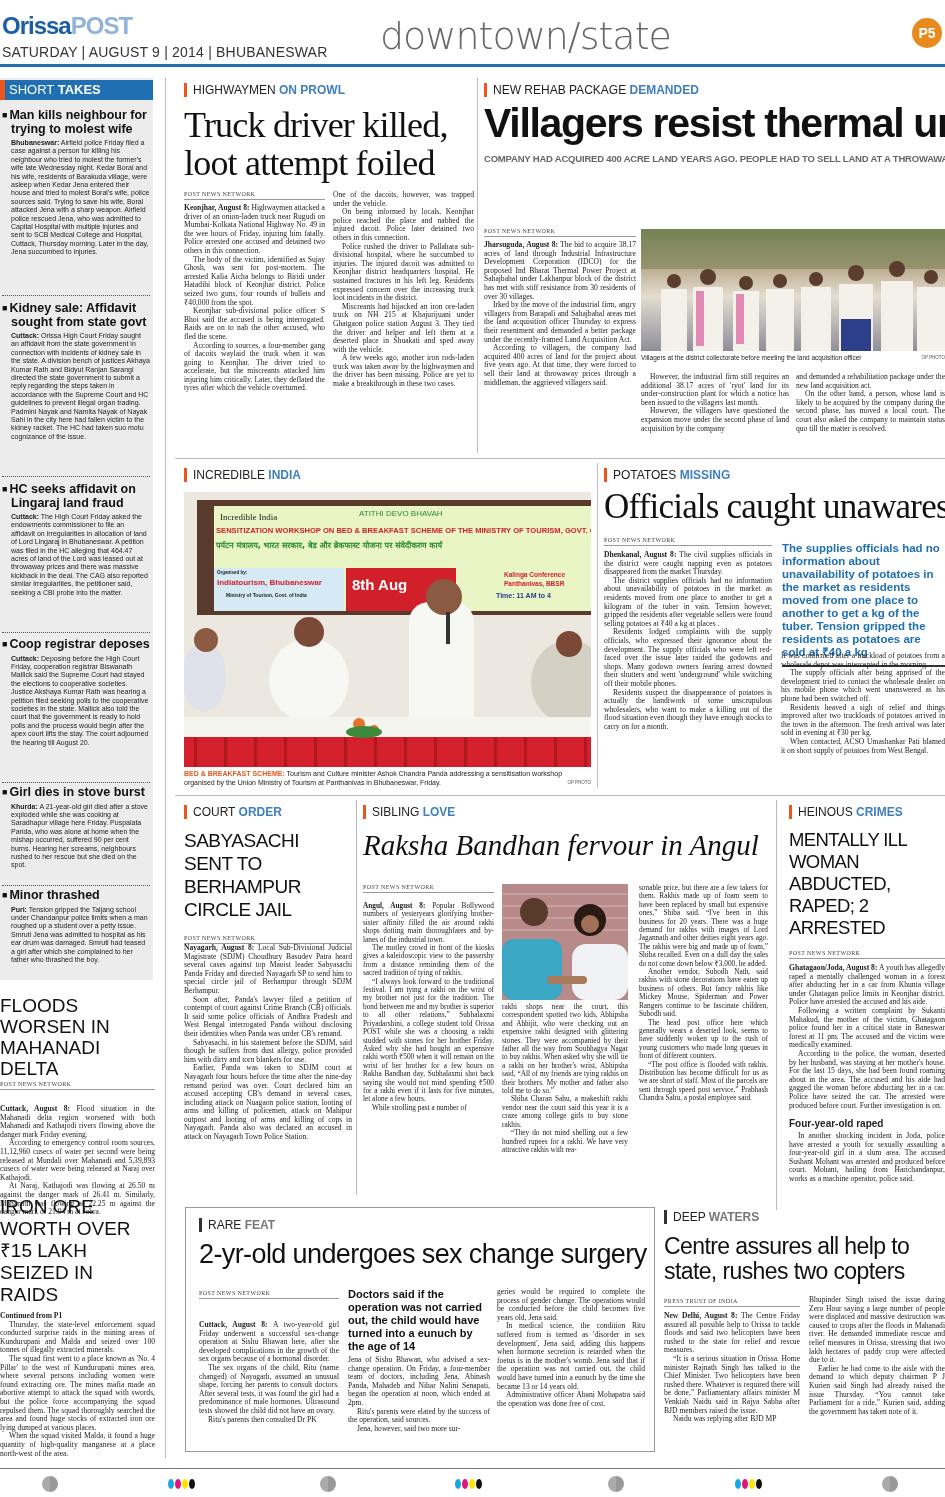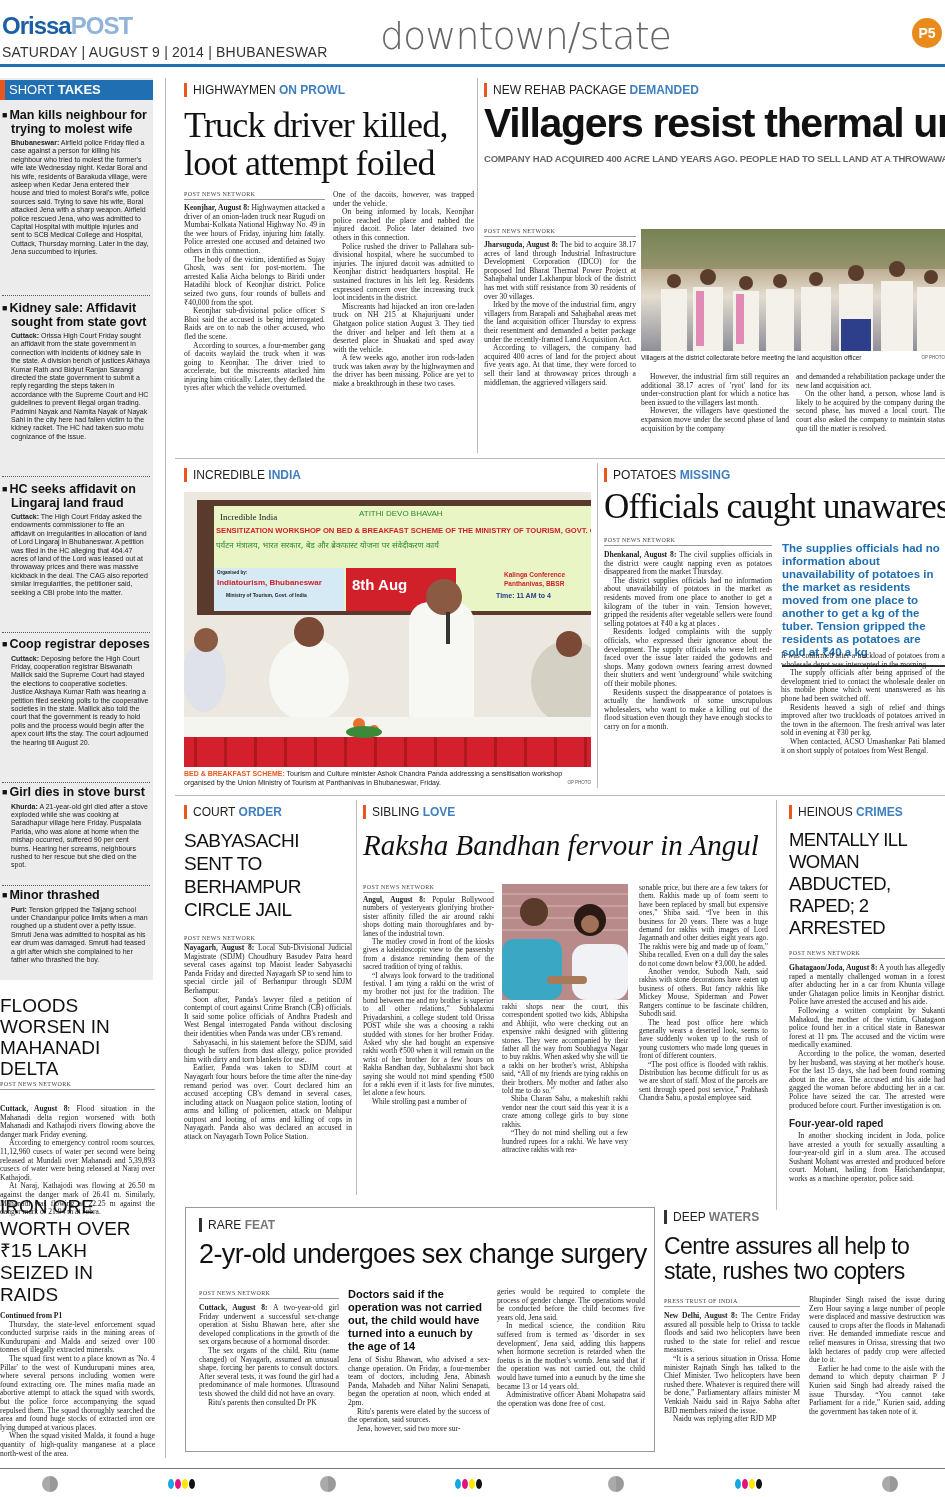--- a/index.html
+++ b/index.html
@@ -192,21 +192,21 @@
 
 <div class="abs" style="left:184px;top:468px;width:410px">
   <div class="kicker"><span>INCREDIBLE </span><b>INDIA</b></div>
 </div>
 <div class="abs photo" style="left:184px;top:492px;width:407px;height:275px;background:#ece7df">
   <div class="abs" style="left:13px;top:8px;width:394px;height:115px;background:#5a3a2c"></div>
   <div class="abs" style="left:30px;top:14px;width:377px;height:105px;background:#eaf5c6;overflow:hidden">
     <div class="abs" style="left:6px;top:6px;font-size:9px;color:#222">Incredible India</div>
     <div class="abs sans" style="left:145px;top:3px;font-size:8px;font-weight:normal;color:#2a8a2a">ATITHI DEVO BHAVAH</div>
     <div class="abs sans" style="left:2px;top:20px;font-size:7.6px;font-weight:bold;color:#d2202a;white-space:nowrap">SENSITIZATION WORKSHOP ON BED &amp; BREAKFAST SCHEME OF THE MINISTRY OF TOURISM, GOVT. OF</div>
-    <div class="abs" style="left:2px;top:33px;font-family:'DejaVu Sans',sans-serif;font-size:8px;font-weight:normal;color:#2a8a2a;white-space:nowrap">पर्यटन मंत्रालय, भारत सरकार, बेड और ब्रेकफास्ट योजना पर संवेदीकरण कार्य</div>
+    <div class="abs" style="left:2px;top:33px;font-family:'DejaVu Sans',sans-serif;font-size:8px;font-weight:bold;color:#2a8a2a;white-space:nowrap">पर्यटन मंत्रालय, भारत सरकार, बेड और ब्रेकफास्ट योजना पर संवेदीकरण कार्य</div>
     <div class="abs" style="left:0;top:62px;width:130px;height:43px;background:#d6eaf5"></div>
     <div class="abs sans" style="left:3px;top:64px;font-size:4.5px;font-weight:bold;color:#222">Organised by:</div>
     <div class="abs sans" style="left:3px;top:72px;font-size:8px;font-weight:bold;color:#d2202a;white-space:nowrap">Indiatourism, Bhubaneswar</div>
     <div class="abs sans" style="left:12px;top:86px;font-size:5px;font-weight:bold;color:#222;white-space:nowrap">Ministry of Tourism, Govt. of India</div>
     <div class="abs sans" style="left:132px;top:62px;width:110px;height:43px;background:#d2202a;color:#fff;font-size:15px;font-weight:bold;padding:8px 0 0 6px">8th Aug</div>
     <div class="abs sans" style="left:290px;top:64px;font-size:6.5px;font-weight:bold;color:#d2202a;width:90px;line-height:9px">Kalinga Conference Panthanivas, BBSR</div>
     <div class="abs sans" style="left:282px;top:86px;font-size:7px;font-weight:bold;color:#1f3f8a;white-space:nowrap">Time: 11 AM to 4</div>
   </div>
   <svg class="abs" style="left:0;top:0" width="407" height="275">
     <ellipse cx="20" cy="185" rx="22" ry="35" fill="#dfe2ea"></ellipse>
@@ -285,21 +285,21 @@
 </div>
 
 <div class="vline" style="left:356px;top:800px;height:395px"></div>
 
 <div class="abs" style="left:363px;top:805px;width:410px">
   <div class="kicker"><span>SIBLING </span><b>LOVE</b></div>
   <div class="hd-serif" style="font-size:29px;font-style:italic;margin-top:12px;white-space:nowrap">Raksha Bandhan fervour in Angul</div>
 </div>
 <div class="abs" style="left:363px;top:884px;width:131px">
   <div class="byline">POST NEWS NETWORK</div>
-  <div class="body" style="margin-top:3px;font-size:7.3px;line-height:8.4px">
+  <div class="body" style="margin-top:9px;font-size:7.3px;line-height:8.4px">
     <p class="first"><b>Angul, August 8:</b><span> Popular Bollywood numbers of yesteryears glorifying brother-sister affinity filled the air around rakhi shops dotting main thoroughfares and by-lanes of the industrial town.</span></p>
     <p>The motley crowd in front of the kiosks gives a kaleidoscopic view to the passersby from a distance reminding them of the sacred tradition of tying of rakhis.</p>
     <p>“I always look forward to the traditional festival. I am tying a rakhi on the wrist of my brother not just for the tradition. The bond between me and my brother is superior to all other relations,” Subhalaxmi Priyadarshini, a college student told Orissa POST while she was a choosing a rakhi studded with stones for her brother Friday. Asked why she had bought an expensive rakhi worth ₹500 when it will remain on the wrist of her brother for a few hours on Rakha Bandhan day, Subhalaxmi shot back saying she would not mind spending ₹500 for a rakhi even if it lasts for five minutes, let alone a few hours.</p>
     <p>While strolling past a number of</p>
   </div>
 </div>
 <div class="abs photo" style="left:502px;top:884px;width:126px;height:116px;background:linear-gradient(135deg,#c9a0a0,#a07070)">
   <svg width="126" height="116">
     <rect x="0" y="0" width="126" height="116" fill="#b98a8a"></rect>
     <g stroke="#d8b8b8" stroke-width="1">
@@ -345,21 +345,21 @@
   </div>
 </div>
 
 <div class="abs" style="left:185px;top:1207px;width:470px;height:245px;border:1px solid #999"></div>
 <div class="abs" style="left:199px;top:1218px;width:445px">
   <div class="kicker dark"><span>RARE </span><b>FEAT</b></div>
   <div class="hd-sans" style="font-size:27px;margin-top:9px;letter-spacing:-.6px;white-space:nowrap">2-yr-old undergoes sex change surgery</div>
 </div>
 <div class="abs" style="left:199px;top:1290px;width:140px">
   <div class="byline">POST NEWS NETWORK</div>
-  <div class="body" style="margin-top:5px">
+  <div class="body" style="margin-top:22px">
     <p class="first"><b>Cuttack, August 8:</b><span> A two-year-old girl Friday underwent a successful sex-change operation at Sishu Bhawan here, after she developed complications in the growth of the sex organs because of a hormonal disorder.</span></p>
     <p>The sex organs of the child, Ritu (name changed) of Nayagarh, assumed an unusual shape, forcing her parents to consult doctors. After several tests, it was found the girl had a predominance of male hormones. Ultrasound tests showed the child did not have an ovary.</p>
     <p>Ritu's parents then consulted Dr PK</p>
   </div>
 </div>
 <div class="abs pull dark" style="left:348px;top:1288px;width:142px">Doctors said if the operation was not carried out, the child would have turned into a eunuch by the age of 14</div>
 <div class="abs body" style="left:348px;top:1356px;width:142px">
   <p class="first">Jena of Sishu Bhawan, who advised a sex-change operation. On Friday, a four-member team of doctors, including Jena, Abinash Panda, Mahadeb and Nihar Nalini Senapati, began the operation at noon, which ended at 2pm.</p>
   <p>Ritu's parents were elated by the success of the operation, said sources.</p>
   <p>Jena, however, said two more sur-</p>

